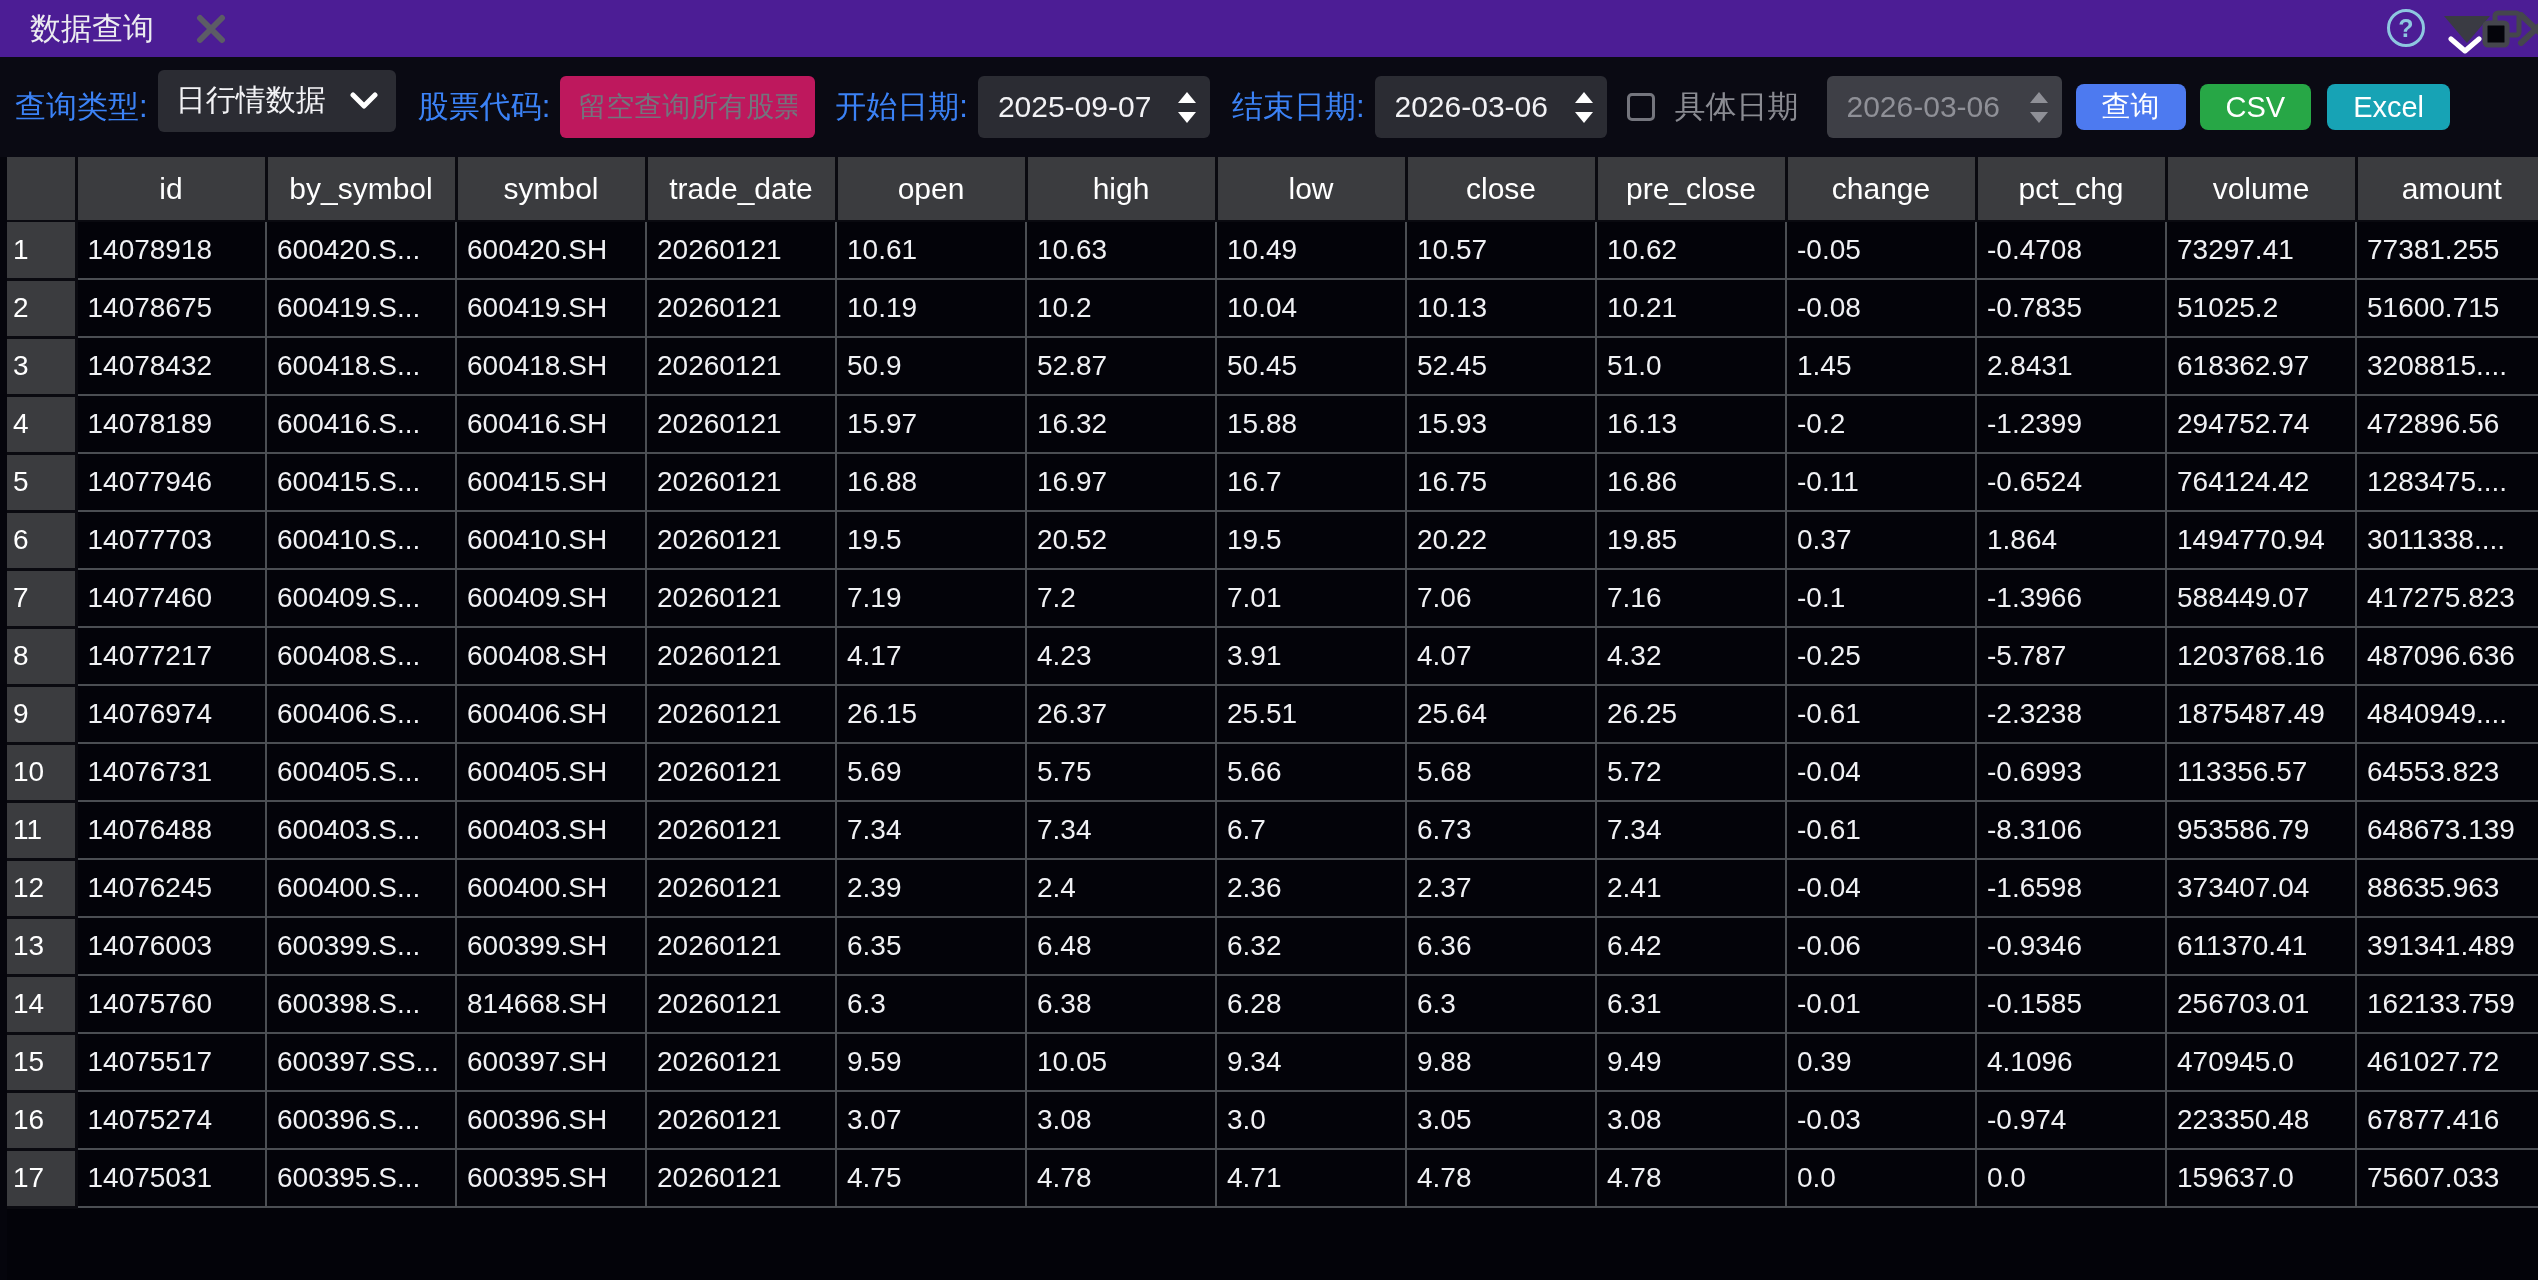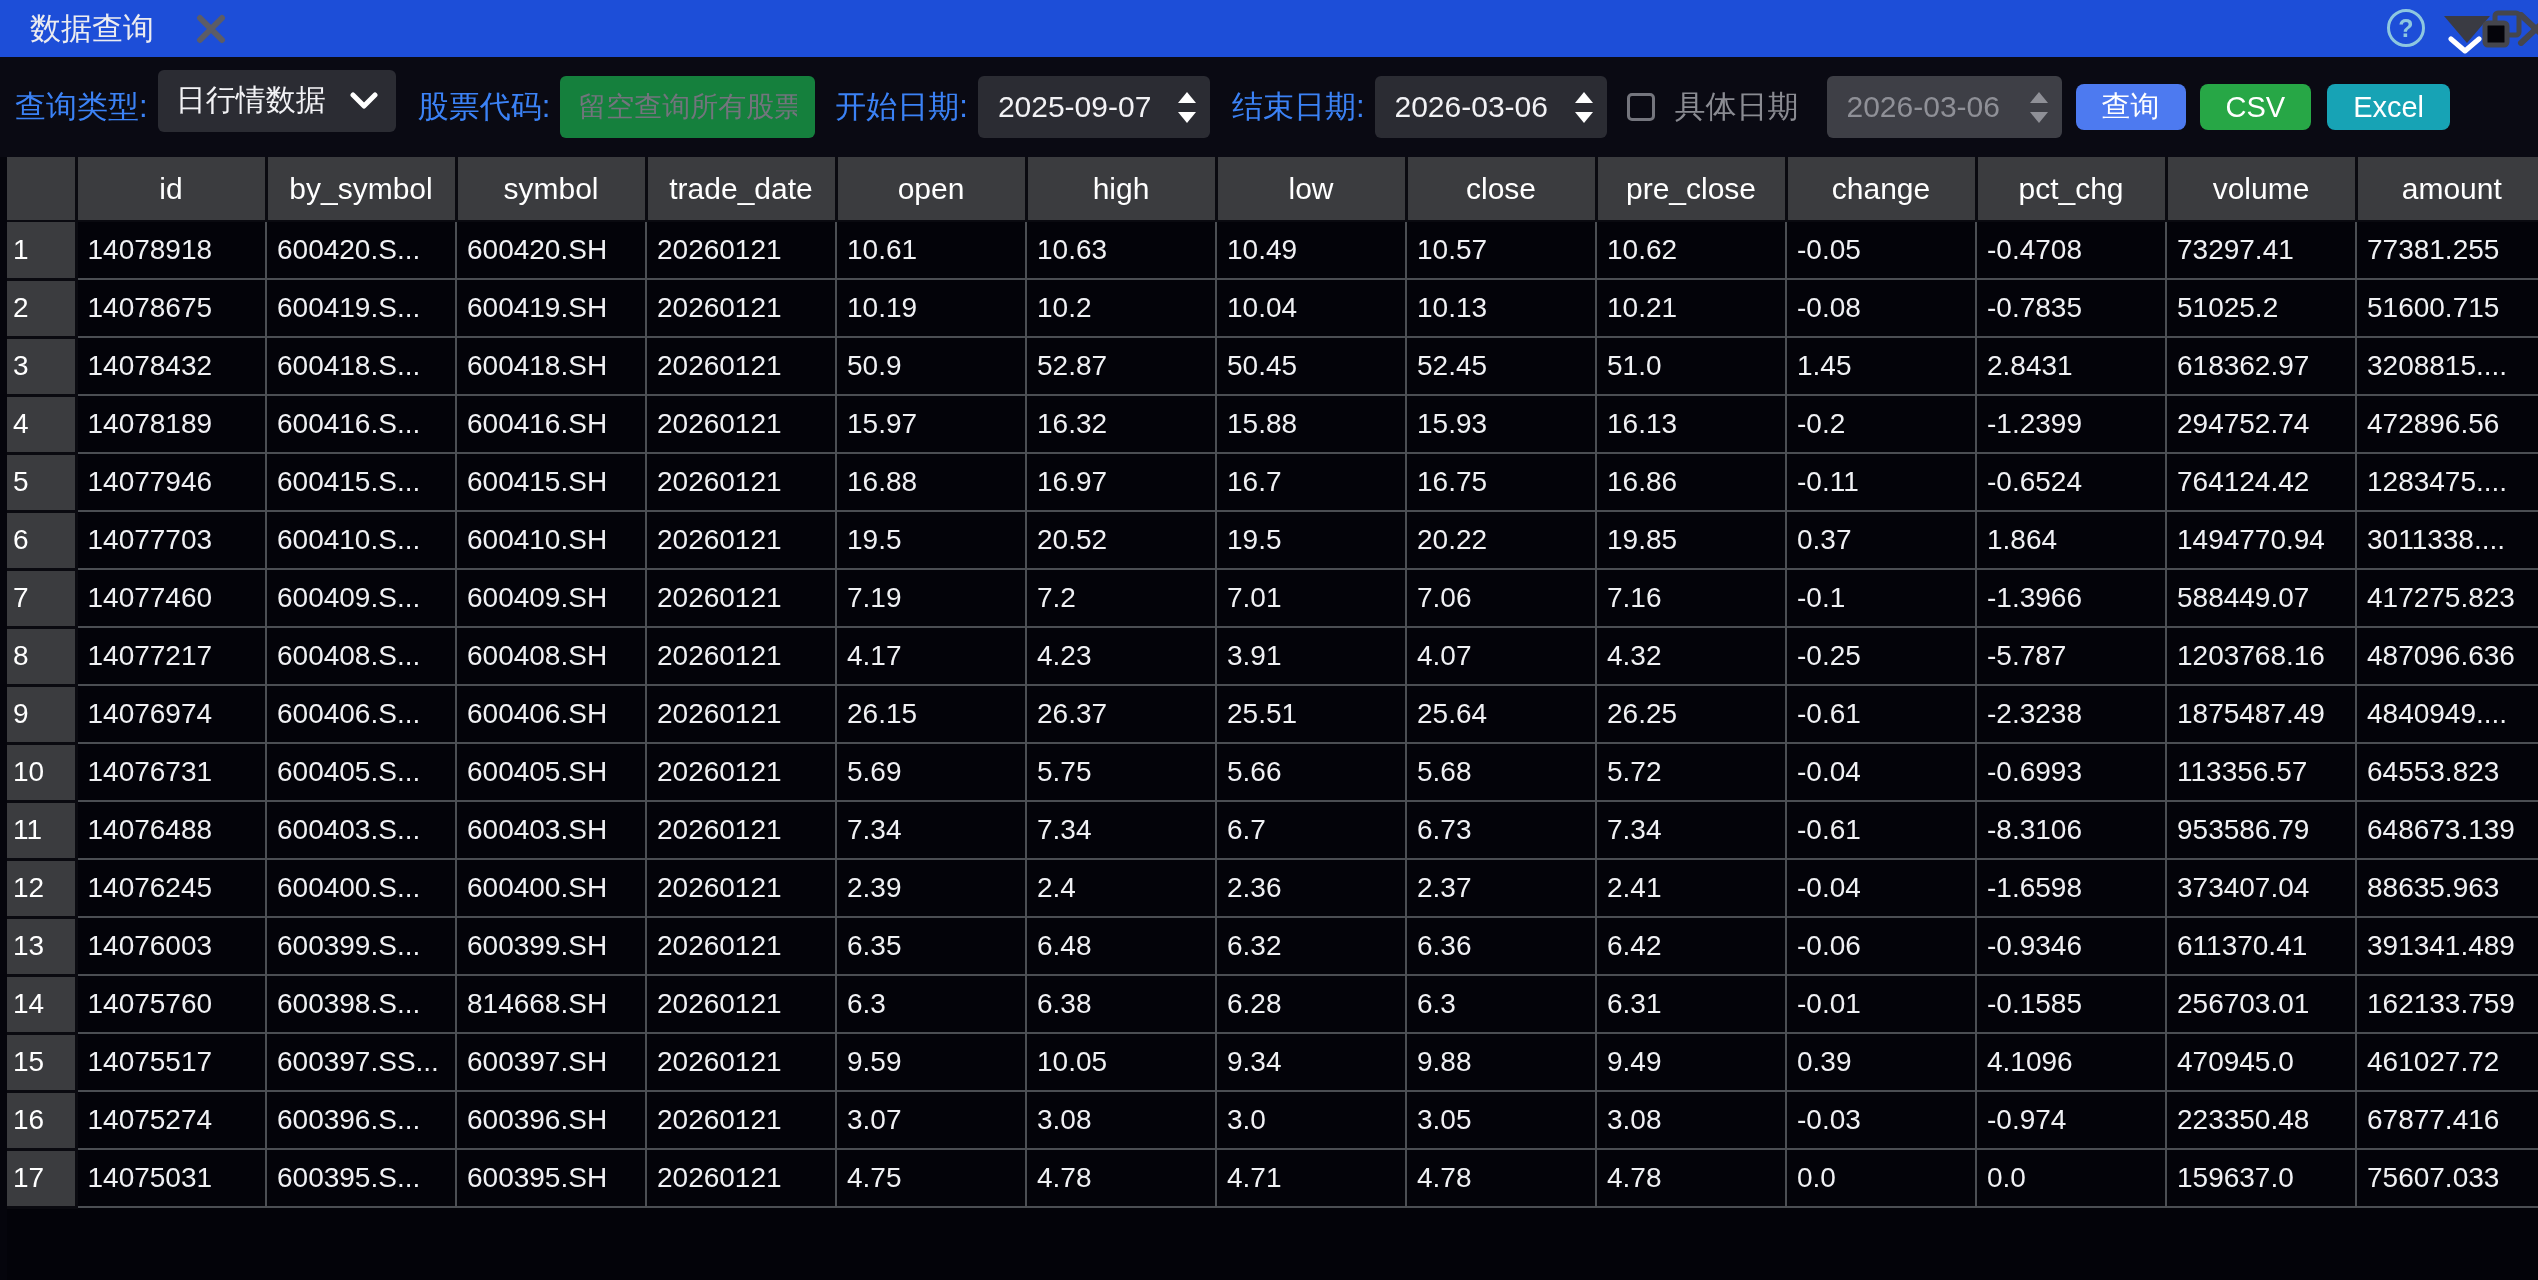--- a/index.html
+++ b/index.html
@@ -1,41 +1,41 @@
 <!DOCTYPE html>
 <html><head>
 <meta charset="utf-8">
 <style>
   * { margin:0; padding:0; box-sizing:border-box; }
   html,body { width:2538px; height:1280px; overflow:hidden; background:#05050c;
               font-family:"Liberation Sans","DejaVu Sans",sans-serif; }
 
   
-  .titlebar { position:relative; height:57px; background:#1d4ed8; display:flex; align-items:center; }
+  .titlebar { position:relative; height:57px; background:#4c1d95; display:flex; align-items:center; }
   .tab-title { margin-left:30px; font-size:31px; color:#ececf0; }
   .tab-close { margin-left:42px; width:30px; height:30px; cursor:pointer; }
   .titlebar-right { position:absolute; right:0; top:0; height:57px; }
   .help-icon { position:absolute; right:113px; top:9px; width:38px; height:38px; border:3px solid #8ec7e0;
                border-radius:50%; color:#8ec7e0; font-size:25px; font-weight:bold;
                display:flex; align-items:center; justify-content:center; }
   .tri-icon { position:absolute; right:48px; top:16px; width:0; height:0;
               border-left:23px solid transparent; border-right:23px solid transparent;
               border-top:27px solid #3a3b43; }
   .chev-white { position:absolute; right:56px; top:36px; }
   .float-icon { position:absolute; right:16px; top:10px; }
   .win-close-icon { position:absolute; right:-18px; top:12px; }
 
   
   .toolbar { height:100px; background:#0a0a13; display:flex; align-items:center; padding-left:15px; }
   .tlabel { font-size:31px; color:#3b82f6; white-space:nowrap; }
   .control { background:#2b2c33; border-radius:6px; height:62px; display:flex; align-items:center; color:#f2f2f5; }
   .select-ctrl { width:238px; padding:0 18px; justify-content:space-between; margin:0 22px 13px 10px; cursor:pointer; }
   .select-ctrl .val { font-size:30px; }
   .text-input { width:255px; margin:0 20px 0 10px; padding:0 18px; font-size:28px;
-                background:#15803d; border:none; border-radius:6px; height:62px; color:#f2f2f5; outline:none; }
+                background:#be185d; border:none; border-radius:6px; height:62px; color:#f2f2f5; outline:none; }
   .text-input::placeholder { color:#73747d; }
   .date-ctrl { width:232px; padding-left:20px; margin:0 22px 0 10px; cursor:pointer; }
   .date-ctrl .val { font-size:30px; }
   .spin { display:flex; flex-direction:column; gap:9px; margin-left:auto; margin-right:14px; }
   .spin .up   { width:0; height:0; border-left:9px solid transparent; border-right:9px solid transparent; border-bottom:11px solid #ffffff; }
   .spin .down { width:0; height:0; border-left:9px solid transparent; border-right:9px solid transparent; border-top:11px solid #ffffff; }
   .date2 { margin-right:20px; }
   .checkbox { width:28px; height:28px; border:3px solid #74757d; border-radius:5px; margin-right:20px; cursor:pointer; }
   .dim-label { font-size:31px; color:#8a8b92; margin-right:18px; white-space:nowrap; }
   .disabled-ctrl { width:235px; background:#3e3f46; color:#8f9097; margin-right:14px; padding-left:20px; }

